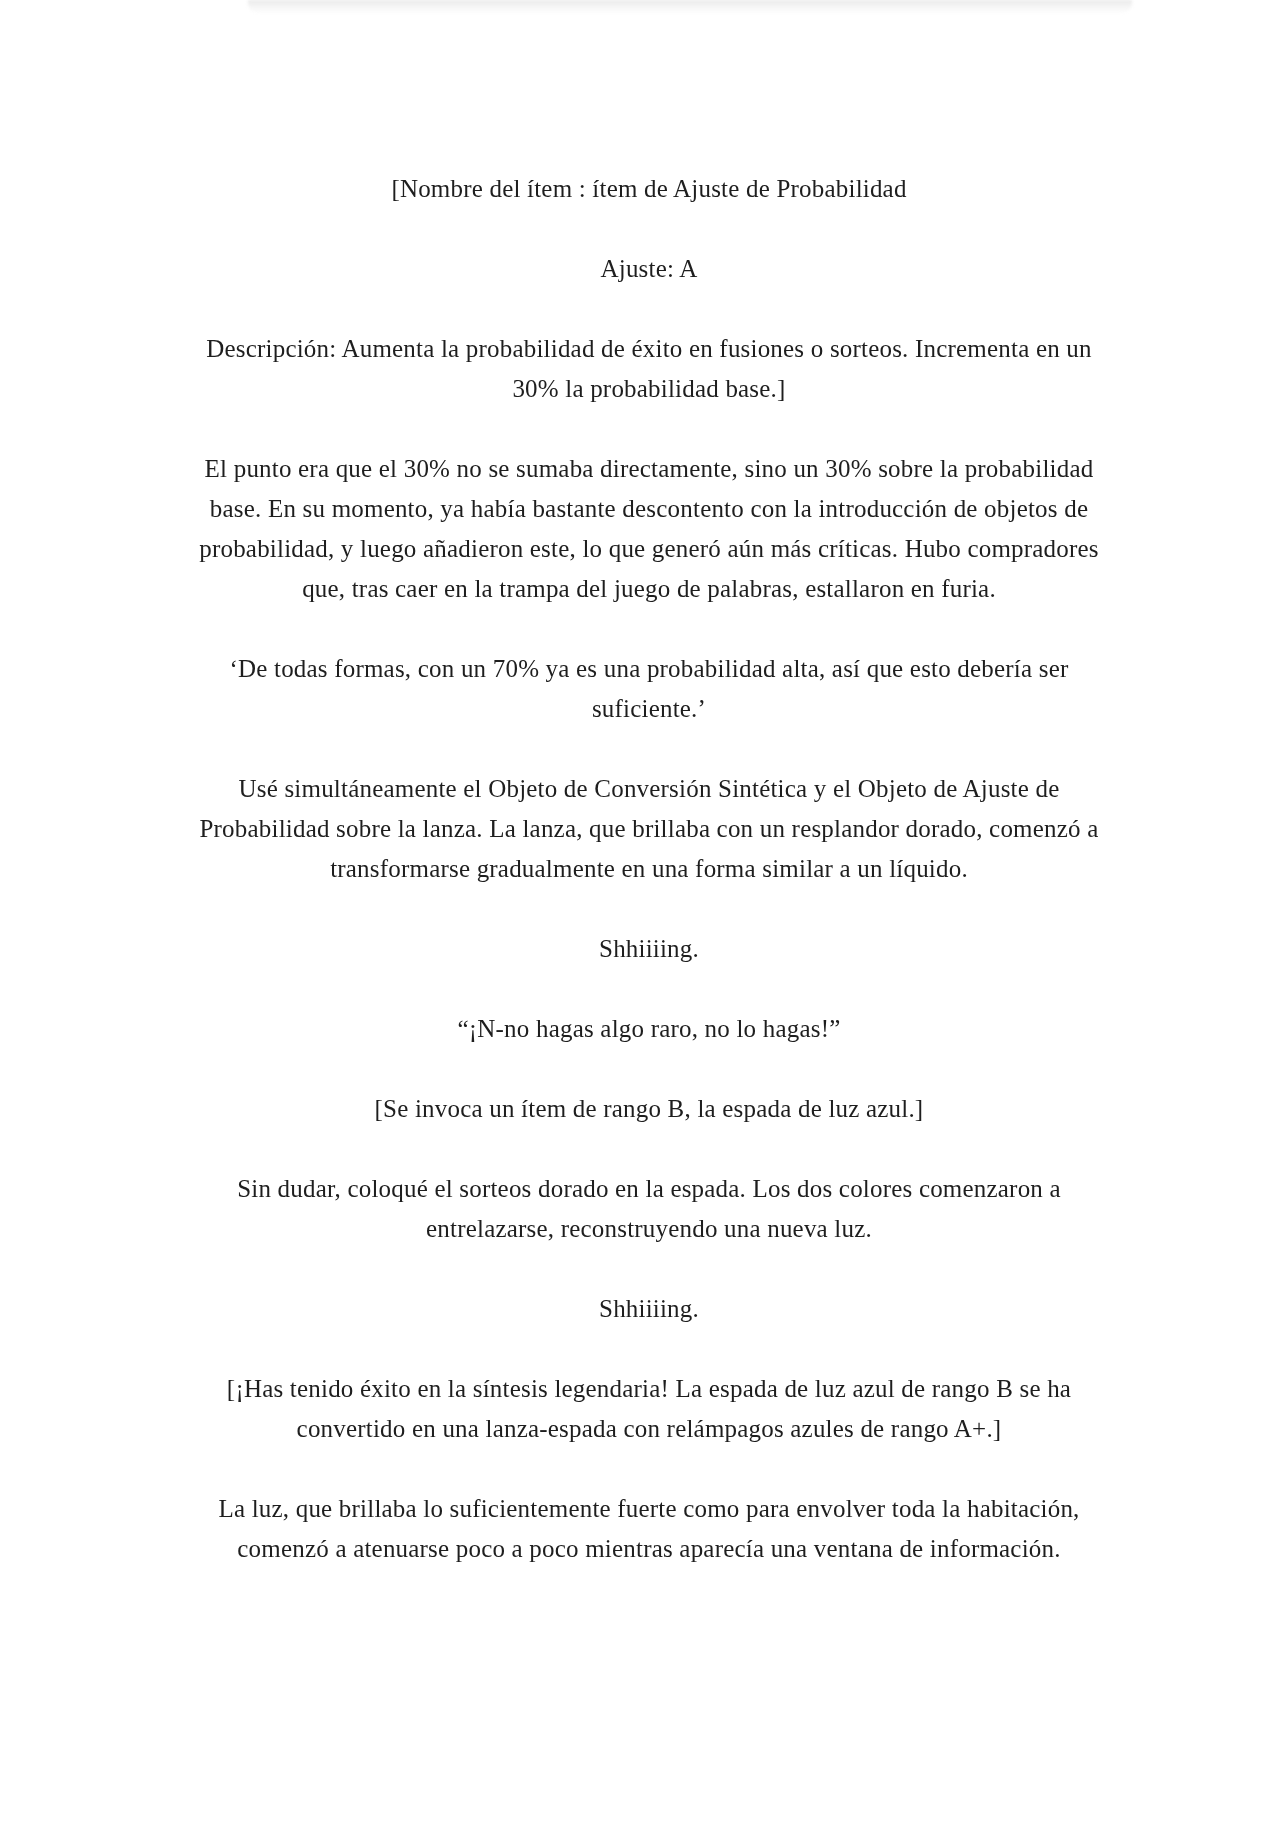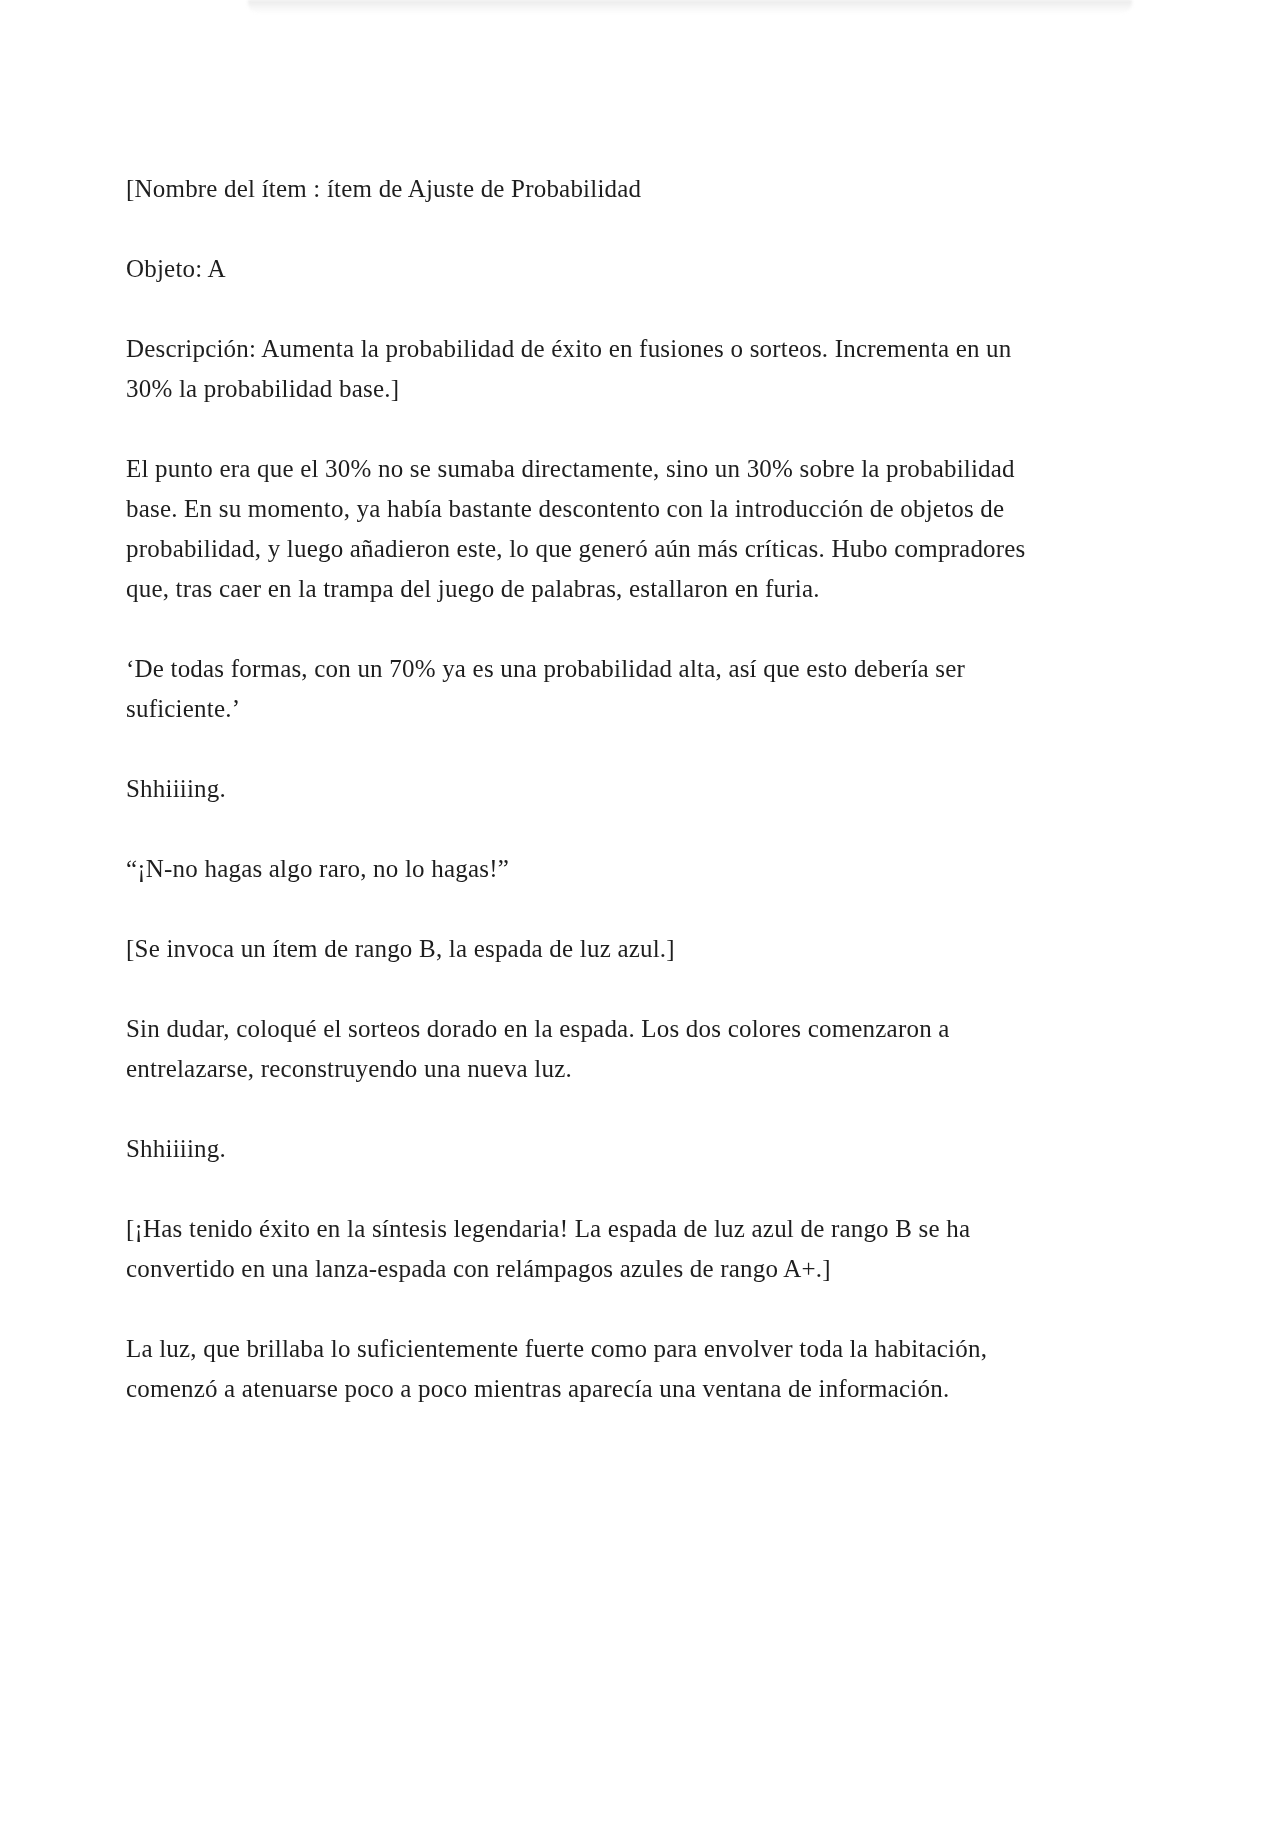--- a/index.html
+++ b/index.html
@@ -1,15 +1,15 @@
 <!DOCTYPE html>
 <html><head>
 <meta charset="utf-8">
 <style>
-  * { margin: 0; padding: 0; box-sizing: border-box; }
+  * { margin: 0; padding: 0; box-sizing: border-box; text-align: center; }
   html, body {
     width: 1280px;
     background: #ffffff;
   }
   body {
     height: 1840px;
     position: relative;
     overflow: hidden;
     font-family: "Liberation Serif", "DejaVu Serif", serif;
     color: #1e1e1e;
@@ -39,29 +39,32 @@
     color: #1e1e1e;
   }
 </style>
 </head>
 <body>
 
 <div class="page-edge-shadow"></div>
 
 <main class="page-text">
     <p>[Nombre del ítem : ítem de Ajuste de Probabilidad</p>
-    <p>Objeto: A</p>
+    <p>Ajuste: A</p>
     <p>Descripción: Aumenta la probabilidad de éxito en fusiones o sorteos. Incrementa en un
 30% la probabilidad base.]</p>
     <p>El punto era que el 30% no se sumaba directamente, sino un 30% sobre la probabilidad
 base. En su momento, ya había bastante descontento con la introducción de objetos de
 probabilidad, y luego añadieron este, lo que generó aún más críticas. Hubo compradores
 que, tras caer en la trampa del juego de palabras, estallaron en furia.</p>
     <p>‘De todas formas, con un 70% ya es una probabilidad alta, así que esto debería ser
 suficiente.’</p>
+    <p>Usé simultáneamente el Objeto de Conversión Sintética y el Objeto de Ajuste de
+Probabilidad sobre la lanza. La lanza, que brillaba con un resplandor dorado, comenzó a
+transformarse gradualmente en una forma similar a un líquido.</p>
     <p>Shhiiiing.</p>
     <p>“¡N-no hagas algo raro, no lo hagas!”</p>
     <p>[Se invoca un ítem de rango B, la espada de luz azul.]</p>
     <p>Sin dudar, coloqué el sorteos dorado en la espada. Los dos colores comenzaron a
 entrelazarse, reconstruyendo una nueva luz.</p>
     <p>Shhiiiing.</p>
     <p>[¡Has tenido éxito en la síntesis legendaria! La espada de luz azul de rango B se ha
 convertido en una lanza-espada con relámpagos azules de rango A+.]</p>
     <p>La luz, que brillaba lo suficientemente fuerte como para envolver toda la habitación,
 comenzó a atenuarse poco a poco mientras aparecía una ventana de información.</p>

